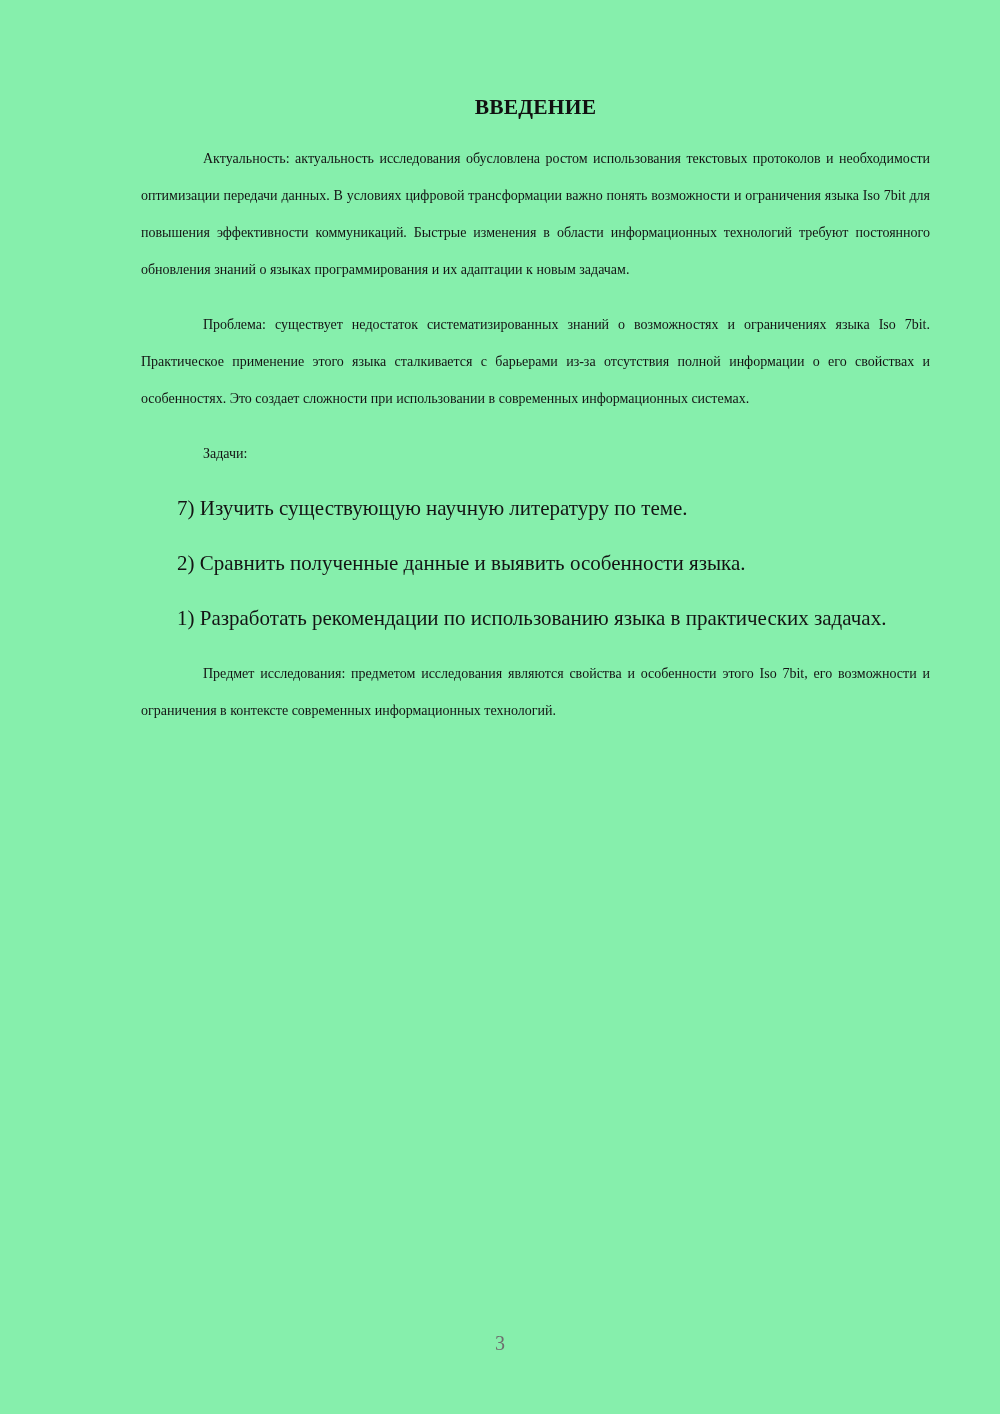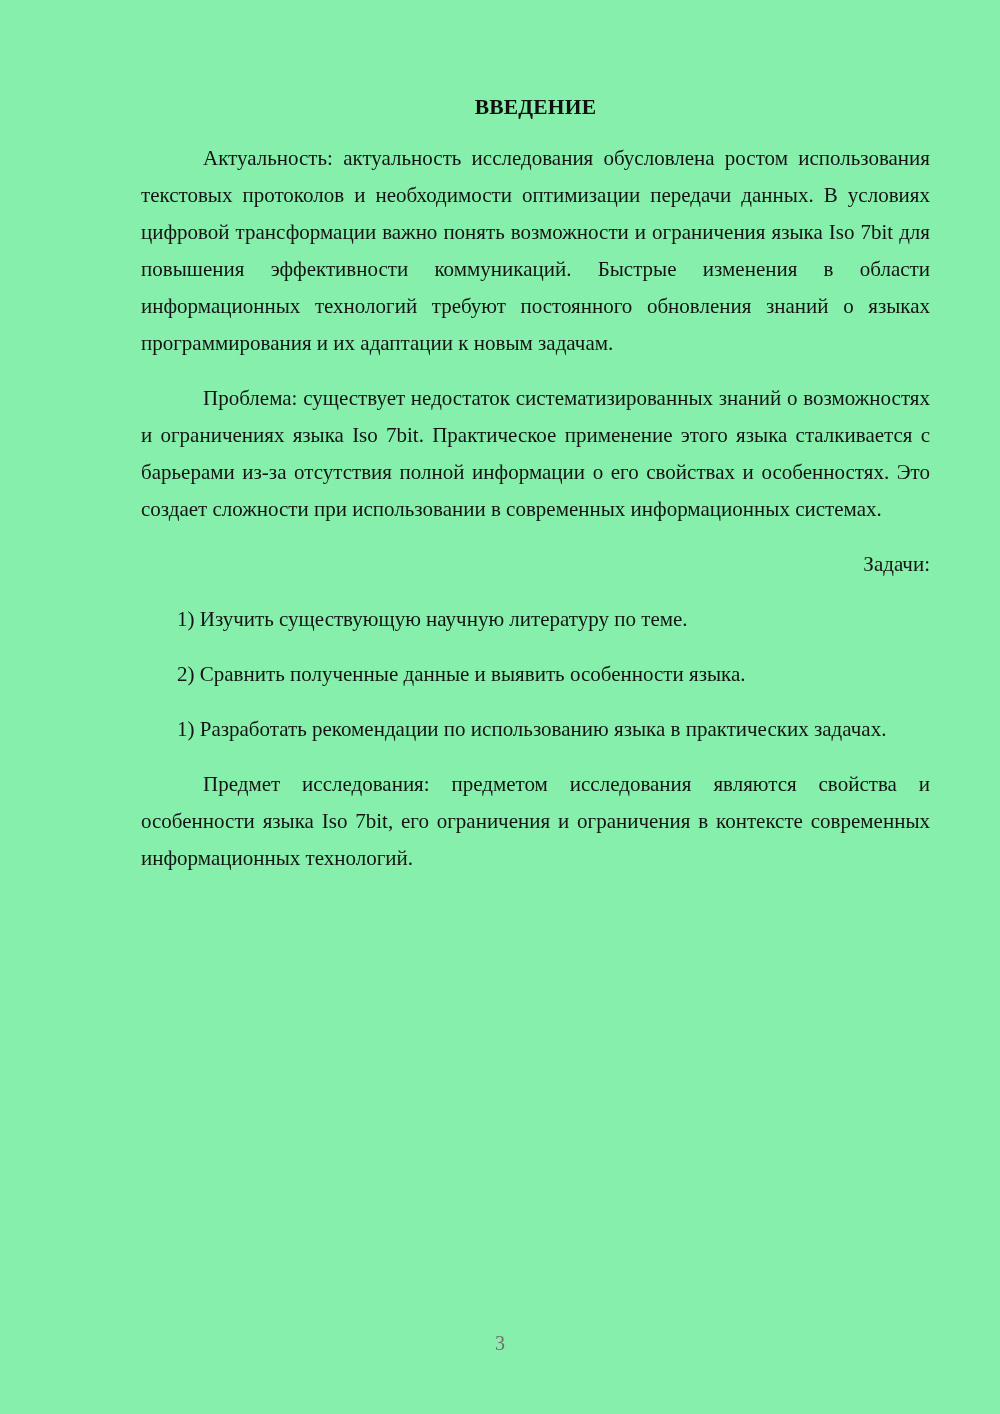--- a/index.html
+++ b/index.html
@@ -32,21 +32,21 @@
     font-weight: bold;
     text-align: center;
     letter-spacing: 0.2px;
     margin: 0;
     padding-top: 93px;
     line-height: 28px;
     color: #111111;
   }
 
   .para {
-    font-size: 21px;
+    font-size: 14px;
     line-height: 37px;
     text-align: justify;
     text-justify: inter-word;
     text-indent: 62px;
     margin: 0;
     padding-top: 18px;
     color: #141414;
     hyphens: none;
   }
 
@@ -65,21 +65,21 @@
     padding-top: 18px;
     color: #141414;
   }
 
   
   .task.single {
     text-align: left;
   }
 
   .para.single {
-    text-align: right;
+    text-align: left;
   }
 
   .page-number {
     position: absolute;
     left: 0;
     right: 0;
     top: 1330px;
     text-align: center;
     font-size: 20px;
     line-height: 26px;
@@ -96,28 +96,28 @@
 
     <h1 class="doc-title">ВВЕДЕНИЕ</h1>
 
     <p class="para first">Актуальность: актуальность исследования обусловлена ростом использования текстовых протоколов и необходимости оптимизации передачи данных. В условиях цифровой трансформации важно понять возможности и ограничения языка Iso 7bit для повышения эффективности коммуникаций. Быстрые изменения в области информационных технологий требуют постоянного обновления знаний о языках программирования и их адаптации к новым задачам.</p>
 
     <p class="para">Проблема: существует недостаток систематизированных знаний о возможностях и ограничениях языка Iso 7bit. Практическое применение этого языка сталкивается с барьерами из-за отсутствия полной информации о его свойствах и особенностях. Это создает сложности при использовании в современных информационных системах.</p>
 
 
     <p class="para single">Задачи:</p>
 
-    <p class="task single">1) Изучить существующую научную литературу по теме.</p>
+    <p class="task single">7) Изучить существующую научную литературу по теме.</p>
 
 
     <p class="task single">2) Сравнить полученные данные и выявить особенности языка.</p>
 
     <p class="task">1) Разработать рекомендации по использованию языка в практических задачах.</p>
 
 
 
-    <p class="para">Предмет исследования: предметом исследования являются свойства и особенности языка Iso 7bit, его ограничения и ограничения в контексте современных информационных технологий.</p>
+    <p class="para">Предмет исследования: предметом исследования являются свойства и особенности этого Iso 7bit, его возможности и ограничения в контексте современных информационных технологий.</p>
 
   </div>
 
   <div class="page-number">3</div>
 
 </div>
 
 </body></html>

